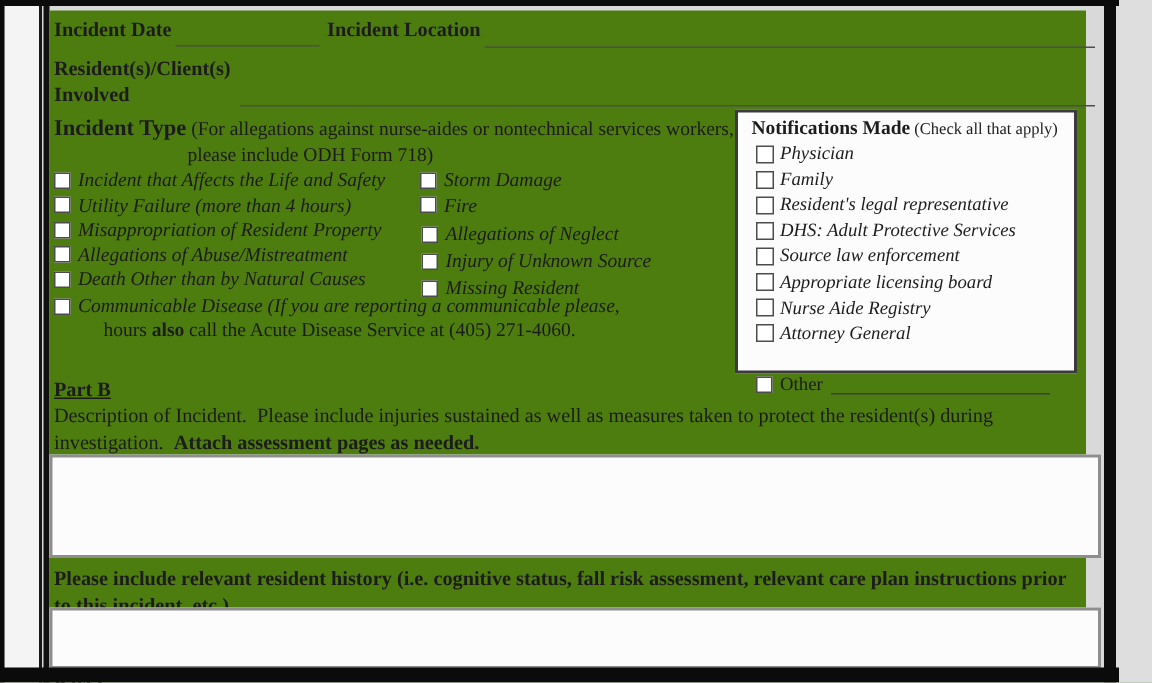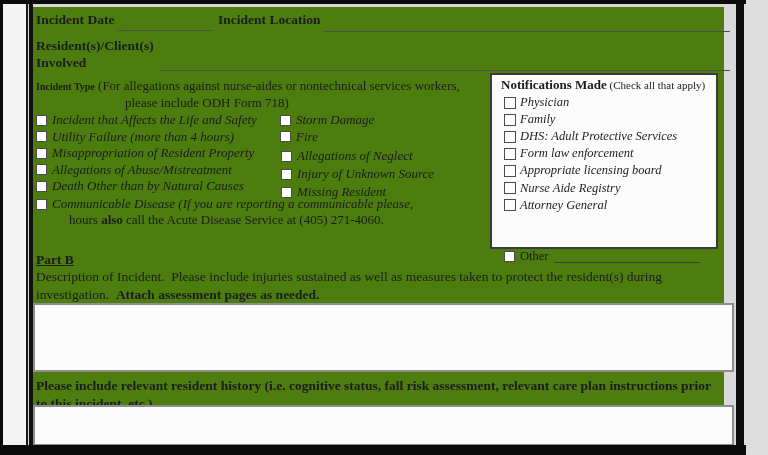--- a/index.html
+++ b/index.html
@@ -69,21 +69,21 @@
     <div class="b t14" style="left:3px; top:5px;">Incident Date</div>
     <div class="uline" style="left:84px; top:10px; width:96px; height:14px;"></div>
     <div class="b t14" style="left:185px; top:5px;">Incident Location</div>
     <div class="uline" style="left:290px; top:11px; width:407px; height:14px;"></div>
 
     <div class="b t14" style="left:3px; top:31px;">Resident(s)/Client(s)</div>
     <div class="b t14" style="left:3px; top:48px;">Involved</div>
     <div class="uline" style="left:127px; top:50px; width:570px; height:14px;"></div>
 
     <div style="left:3px; top:71px; font-size:13px; white-space:nowrap;">
-      <span class="b" style="font-size:10px;">Incident Type</span><span> (For allegations against nurse-aides or nontechnical services workers,</span>
+      <span class="b" style="font-size:15px;">Incident Type</span><span> (For allegations against nurse-aides or nontechnical services workers,</span>
     </div>
     <div style="left:92px; top:88px; font-size:13px;">please include ODH Form 718)</div>
 
     <div class="col" style="left:3px; top:105px;">
 
         <label class="cb-row">
           <span class="cb"></span>
           <span>Incident that Affects the Life and Safety</span>
         </label>
 
@@ -155,29 +155,33 @@
           <label class="cb-row">
             <span class="cb"></span>
             <span>Physician</span>
           </label>
 
           <label class="cb-row">
             <span class="cb"></span>
             <span>Family</span>
           </label>
 
+          <label class="cb-row">
+            <span class="cb"></span>
+            <span>Resident's legal representative</span>
+          </label>
 
           <label class="cb-row">
             <span class="cb"></span>
             <span>DHS: Adult Protective Services</span>
           </label>
 
           <label class="cb-row">
             <span class="cb"></span>
-            <span>Form law enforcement</span>
+            <span>Source law enforcement</span>
           </label>
 
           <label class="cb-row">
             <span class="cb"></span>
             <span>Appropriate licensing board</span>
           </label>
 
           <label class="cb-row">
             <span class="cb"></span>
             <span>Nurse Aide Registry</span>

